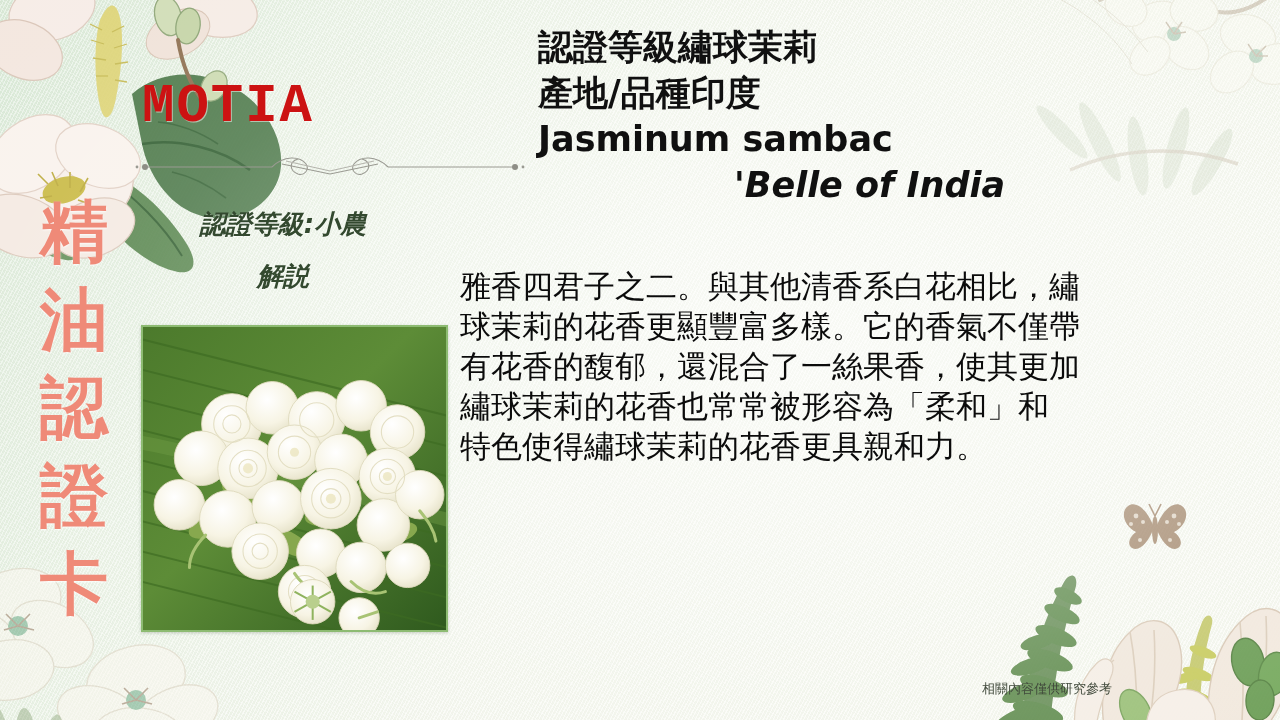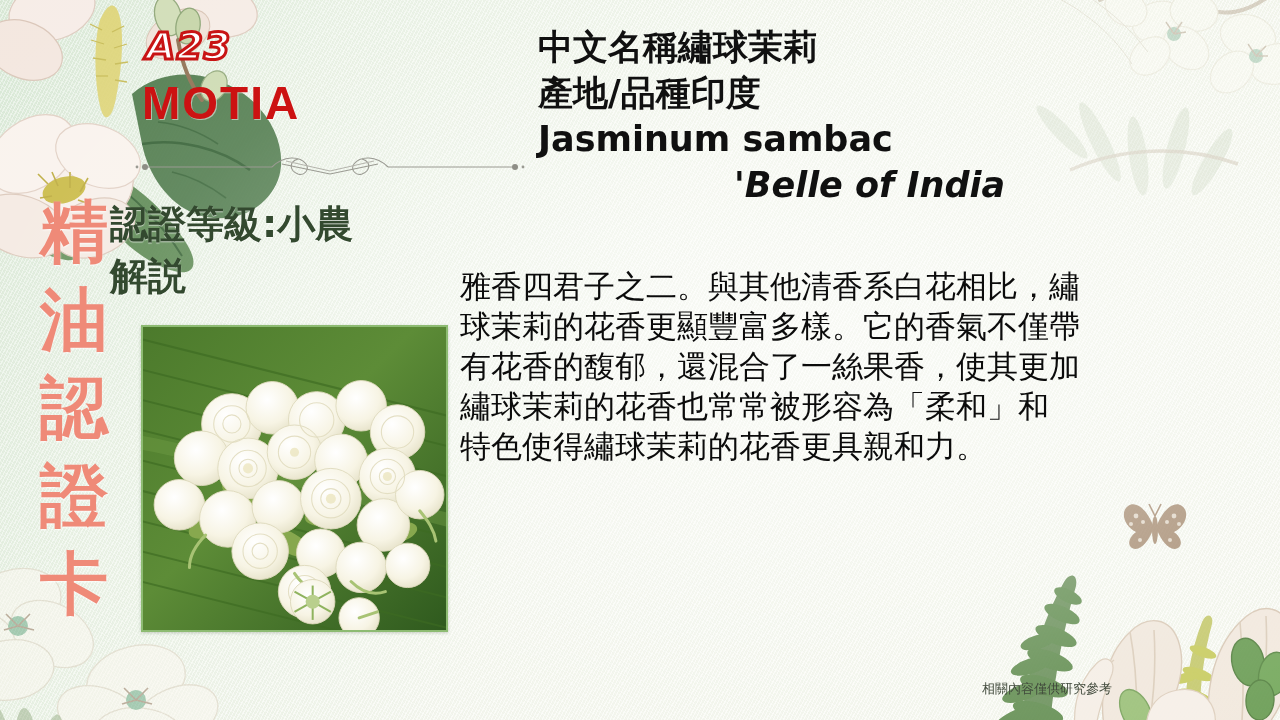--- a/index.html
+++ b/index.html
@@ -74,25 +74,25 @@
     font-style: italic;
     letter-spacing: 1px;
     color: #ffffff;
     -webkit-text-stroke: 3px #c81414;
     font-family: "DejaVu Sans", "Liberation Sans", sans-serif;
   }
   #latin-title {
     position: absolute;
     left: 142px;
     top: 76px;
-    font-size: 46px;
+    font-size: 54px;
     font-weight: bold;
     letter-spacing: 2px;
     color: #cc1212;
-    font-family: Liberation Sans, sans-serif;
+    font-family: Liberation Mono, monospace;
     text-shadow: 1px 1px 0 rgba(255,255,255,0.5);
   }
 
   #divider {
     position: absolute;
     left: 132px;
     top: 152px;
     width: 396px;
     height: 30px;
   }
@@ -113,27 +113,28 @@
   .info-key { flex: none; }
   .info-val { }
   .info-cont { padding-left: 196px; font-style: italic; }
 
   
   #cert-block {
     position: absolute;
     left: 110px;
     top: 198px;
     width: 346px;
-    text-align: left;
+    text-align: center;
     color: #33492f;
-    font-size: 38px;
+    font-size: 26px;
     font-weight: bold;
     line-height: 52px;
     font-family: "DejaVu Sans", "Liberation Sans", sans-serif;
     text-shadow: 0 1px 1px rgba(255,255,255,0.6);
+    font-style: italic;
   }
 
   
   #description {
     position: absolute;
     left: 460px;
     top: 258px;
     width: 640px;
     color: #0b0b0b;
     font-size: 31px;
@@ -381,39 +382,38 @@
   <div id="vignette"></div>
 
   <div id="vertical-title">
     <span>精</span>
     <span>油</span>
     <span>認</span>
     <span>證</span>
     <span>卡</span>
   </div>
 
-  <div id="code-label">A23</div>
   <div id="latin-title">MOTIA</div>
 
   <svg id="divider" viewBox="0 0 396 30" preserveAspectRatio="none">
     <line x1="16" y1="15" x2="140" y2="15" stroke="#9a9a92" stroke-width="1"></line>
     <line x1="256" y1="15" x2="380" y2="15" stroke="#9a9a92" stroke-width="1"></line>
     <circle cx="13" cy="15" r="3" fill="#8e8e86"></circle>
     <circle cx="383" cy="15" r="3" fill="#8e8e86"></circle>
     <circle cx="5" cy="15" r="1.4" fill="#9a9a92"></circle>
     <circle cx="391" cy="15" r="1.4" fill="#9a9a92"></circle>
     <path d="M140 15 C152 3 168 4 174 12 C178 18 172 24 166 22 C158 19 156 10 166 7" fill="none" stroke="#9a9a92" stroke-width="1.1"></path>
     <path d="M256 15 C244 3 228 4 222 12 C218 18 224 24 230 22 C238 19 240 10 230 7" fill="none" stroke="#9a9a92" stroke-width="1.1"></path>
     <path d="M150 12 L198 22 L246 12" fill="none" stroke="#9a9a92" stroke-width="1.2"></path>
     <path d="M154 9 L198 19 L242 9" fill="none" stroke="#b3b3ab" stroke-width="1"></path>
   </svg>
 
   <div id="info-block">
     <div class="info-row">
-      <span class="info-key">中文名稱</span>
+      <span class="info-key">認證等級</span>
       <span class="info-val">繡球茉莉</span>
     </div>
     <div class="info-row">
       <span class="info-key">產地/品種</span>
       <span class="info-val">印度</span>
     </div>
     <div class="info-row">
       <span class="info-val">Jasminum sambac</span>
     </div>
     <div class="info-cont">'Belle of India</div>

